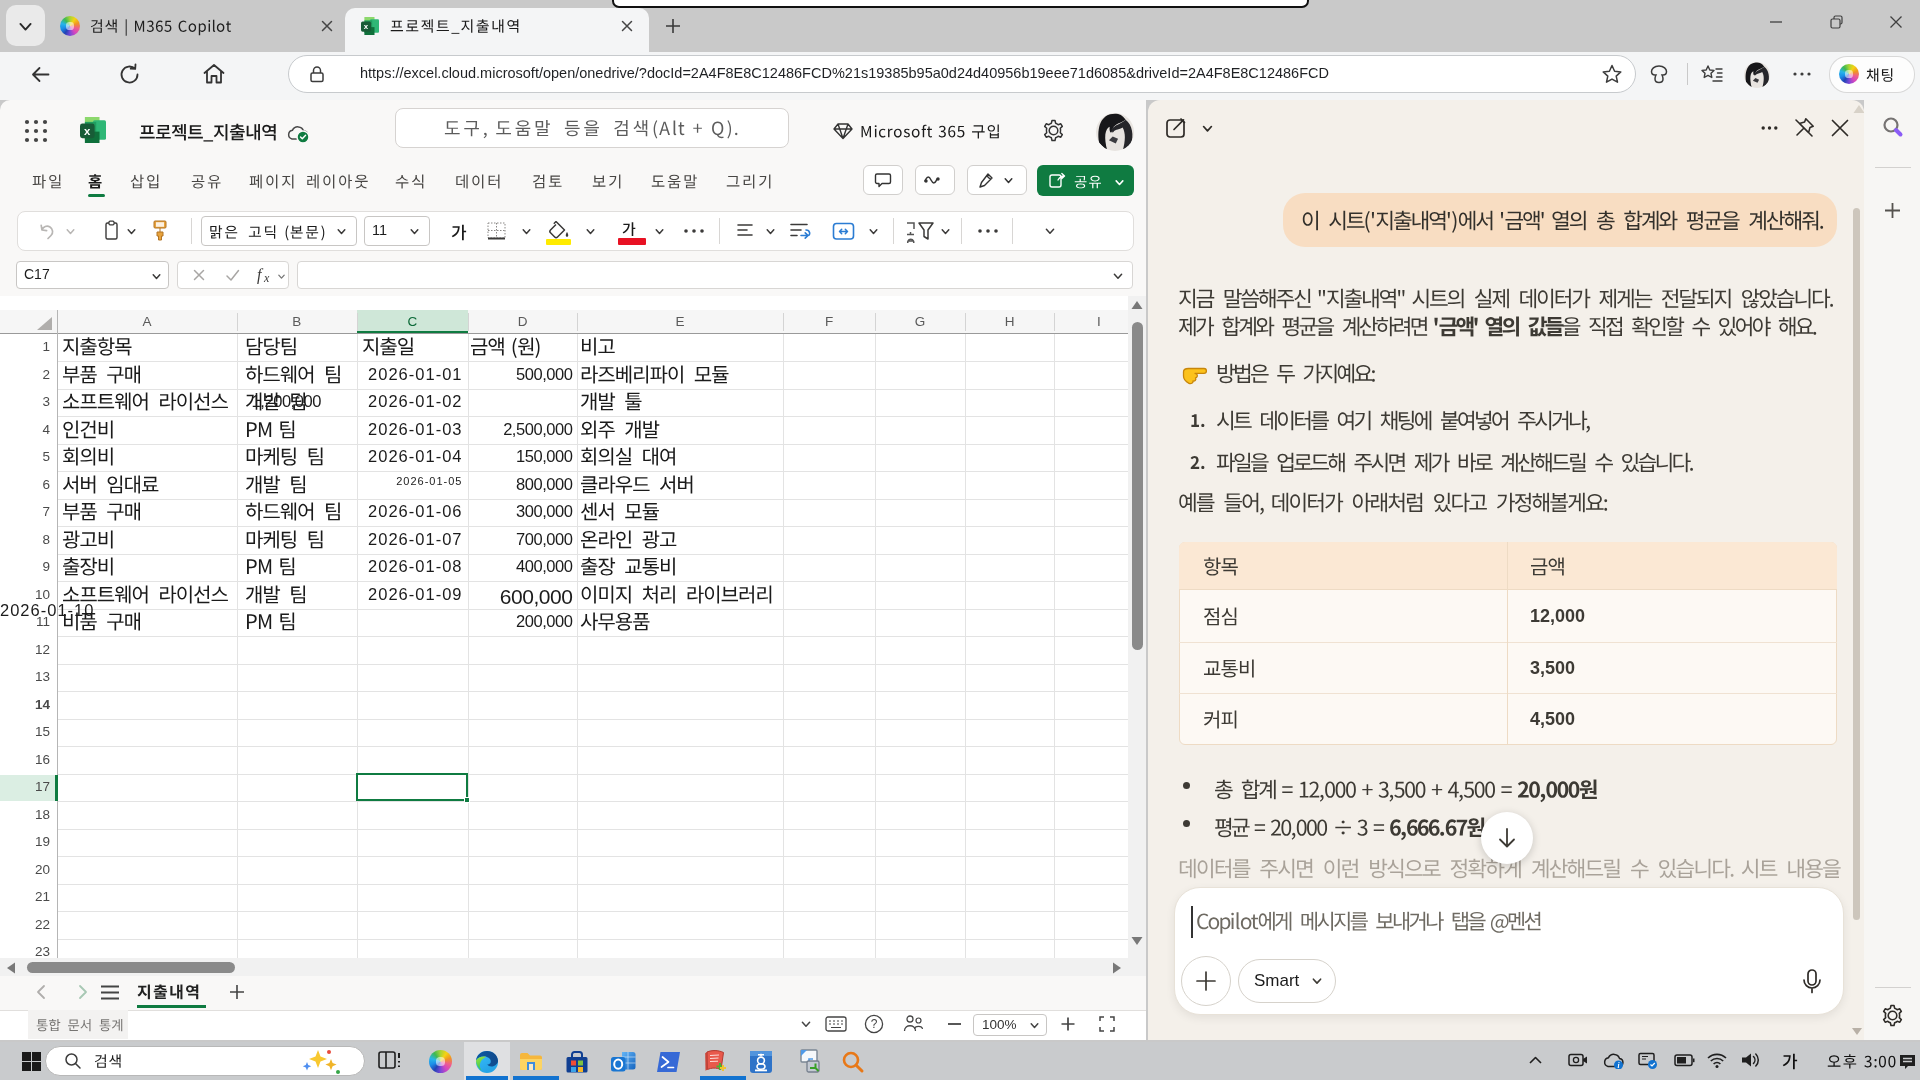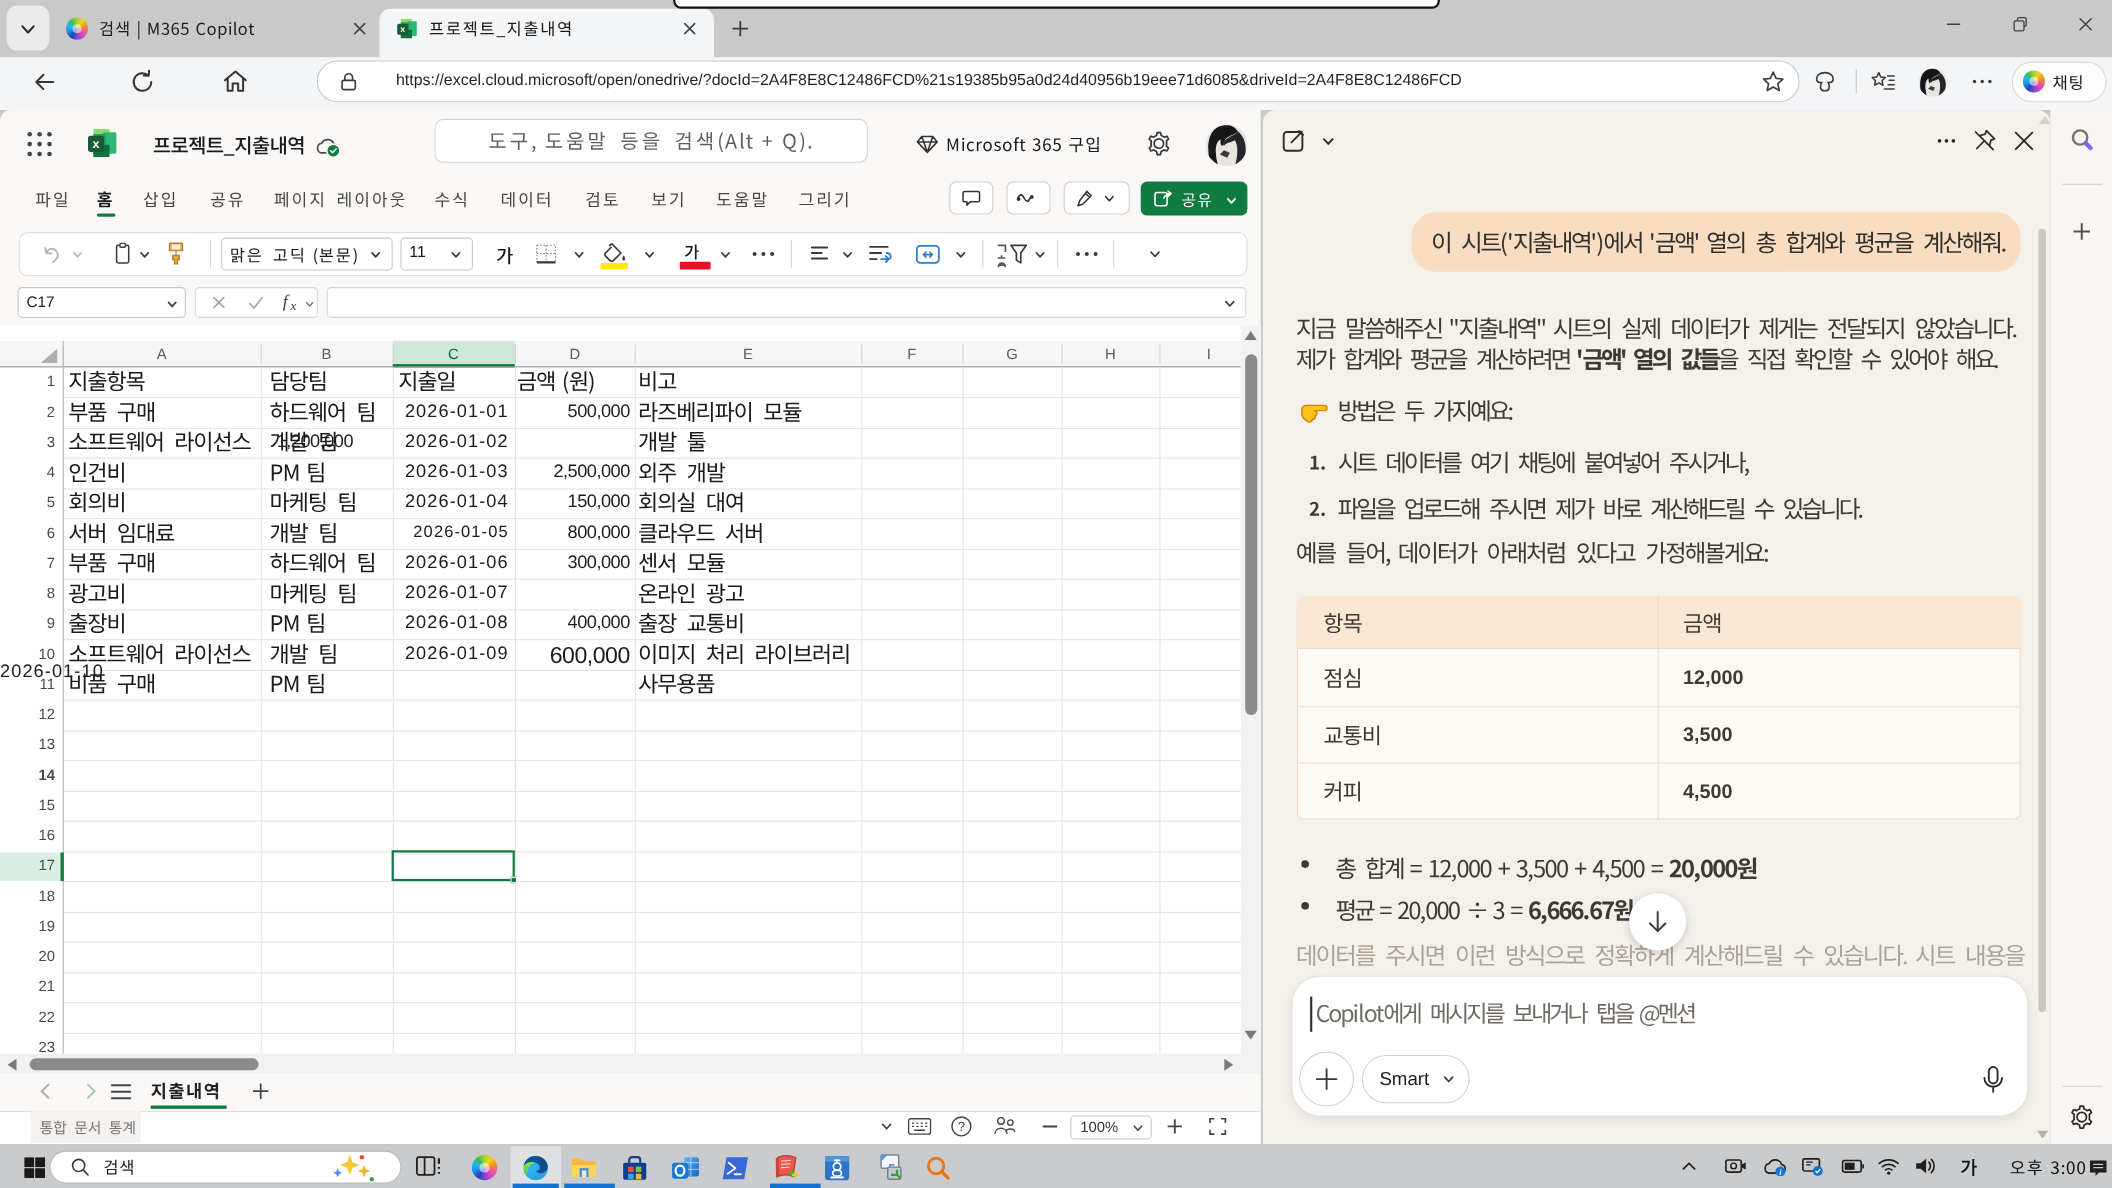--- a/index.html
+++ b/index.html
@@ -937,21 +937,21 @@
         <use href="#g3c" x="3950"></use>
       </g>
     </svg>
     <svg style="position:absolute;left:245.0px;top:470.5px;width:63.6px;height:27.0px;overflow:visible;" viewBox="0 0 3181 1350" preserveAspectRatio="xMinYMin">
       <g fill="#1b1b1b" transform="translate(0,1050) scale(1,-1)">
         <use href="#g2u"></use>
         <use href="#g2v" x="869"></use>
         <use href="#g2a" x="2211"></use>
       </g>
     </svg>
-    <div style="position:absolute;top:475.6px;font-family:'Liberation Sans', sans-serif;font-size:15px;color:#1b1b1b;font-weight:400;line-height:1;white-space:pre;letter-spacing:1.0px;left:0;width:462.5px;text-align:right;">2026-01-05</div>
+    <div style="position:absolute;top:475.6px;font-family:'Liberation Sans', sans-serif;font-size:11px;color:#1b1b1b;font-weight:400;line-height:1;white-space:pre;letter-spacing:1.0px;left:0;width:462.5px;text-align:right;">2026-01-05</div>
     <div style="position:absolute;top:475.6px;font-family:'Liberation Sans', sans-serif;font-size:16.5px;color:#1b1b1b;font-weight:400;line-height:1;white-space:pre;letter-spacing:-0.45px;left:0;width:572.5px;text-align:right;">800,000</div>
     <svg style="position:absolute;left:580.0px;top:470.5px;width:115.8px;height:27.0px;overflow:visible;" viewBox="0 0 5789 1350" preserveAspectRatio="xMinYMin">
       <g fill="#1b1b1b" transform="translate(0,1050) scale(1,-1)">
         <use href="#g3d"></use>
         <use href="#g2m" x="869"></use>
         <use href="#g3e" x="1739"></use>
         <use href="#g2j" x="2608"></use>
         <use href="#g39" x="3950"></use>
         <use href="#g3a" x="4820"></use>
       </g>
@@ -992,20 +992,21 @@
     </svg>
     <svg style="position:absolute;left:245.0px;top:525.5px;width:81.0px;height:27.0px;overflow:visible;" viewBox="0 0 4050 1350" preserveAspectRatio="xMinYMin">
       <g fill="#1b1b1b" transform="translate(0,1050) scale(1,-1)">
         <use href="#g34"></use>
         <use href="#g35" x="869"></use>
         <use href="#gn" x="1739"></use>
         <use href="#g2a" x="3081"></use>
       </g>
     </svg>
     <div style="position:absolute;top:530.6px;font-family:'Liberation Sans', sans-serif;font-size:16.5px;color:#1b1b1b;font-weight:400;line-height:1;white-space:pre;letter-spacing:1.0px;left:0;width:462.5px;text-align:right;">2026-01-07</div>
+    <div style="position:absolute;top:530.6px;font-family:'Liberation Sans', sans-serif;font-size:16.5px;color:#1b1b1b;font-weight:400;line-height:1;white-space:pre;letter-spacing:-0.45px;left:0;width:572.5px;text-align:right;">700,000</div>
     <svg style="position:absolute;left:580.0px;top:525.5px;width:98.4px;height:27.0px;overflow:visible;" viewBox="0 0 4920 1350" preserveAspectRatio="xMinYMin">
       <g fill="#1b1b1b" transform="translate(0,1050) scale(1,-1)">
         <use href="#g3h"></use>
         <use href="#g2m" x="869"></use>
         <use href="#g2x" x="1739"></use>
         <use href="#g3g" x="3081"></use>
         <use href="#g21" x="3950"></use>
       </g>
     </svg>
     <svg style="position:absolute;left:62.0px;top:553.0px;width:54.2px;height:27.0px;overflow:visible;" viewBox="0 0 2708 1350" preserveAspectRatio="xMinYMin">
@@ -1078,20 +1079,21 @@
       </g>
     </svg>
     <svg style="position:absolute;left:245.0px;top:608.0px;width:52.7px;height:27.0px;overflow:visible;" viewBox="0 0 2637 1350" preserveAspectRatio="xMinYMin">
       <g fill="#1b1b1b" transform="translate(0,1050) scale(1,-1)">
         <use href="#g2z"></use>
         <use href="#g3" x="598"></use>
         <use href="#g2a" x="1668"></use>
       </g>
     </svg>
     <div style="position:absolute;top:602px;font-family:'Liberation Sans', sans-serif;font-size:16.5px;color:#1b1b1b;font-weight:400;line-height:1;white-space:pre;letter-spacing:1.0px;left:0;width:462.5px;text-align:left;">2026-01-10</div>
+    <div style="position:absolute;top:613.1px;font-family:'Liberation Sans', sans-serif;font-size:16.5px;color:#1b1b1b;font-weight:400;line-height:1;white-space:pre;letter-spacing:-0.45px;left:0;width:572.5px;text-align:right;">200,000</div>
     <svg style="position:absolute;left:580.0px;top:608.0px;width:71.6px;height:27.0px;overflow:visible;" viewBox="0 0 3578 1350" preserveAspectRatio="xMinYMin">
       <g fill="#1b1b1b" transform="translate(0,1050) scale(1,-1)">
         <use href="#g3p"></use>
         <use href="#g3q" x="869"></use>
         <use href="#g3r" x="1739"></use>
         <use href="#g2g" x="2608"></use>
       </g>
     </svg>
     <div style="position:absolute;left:355.5px;top:772.5px;width:112.5px;height:28.5px;border:2px solid #0f7b41;box-sizing:border-box;"></div>
     <div style="position:absolute;left:464px;top:797.0px;width:6px;height:6px;background:#0f7b41;border:1px solid #fff;"></div>

